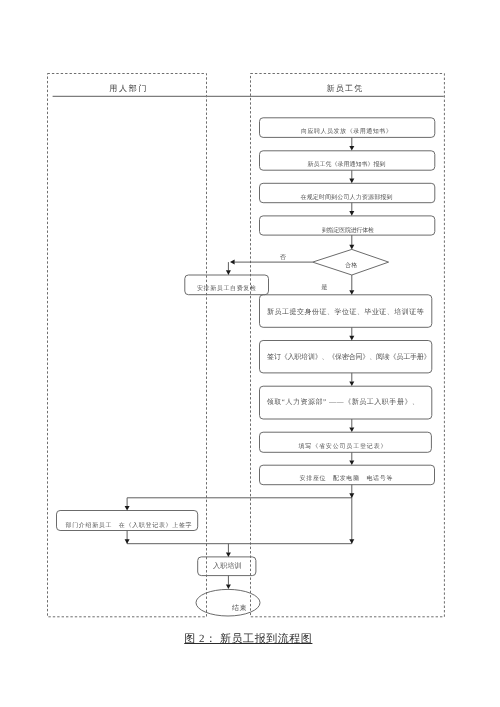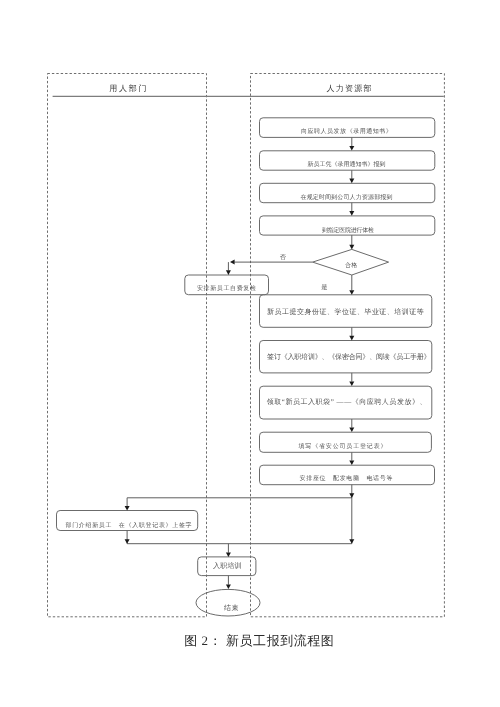--- a/index.html
+++ b/index.html
@@ -85,21 +85,21 @@
       <polygon points="349.30,493.30 354.30,493.30 351.80,497.90"></polygon>
       <polygon points="349.30,539.20 354.30,539.20 351.80,543.80"></polygon>
       <polygon points="124.60,506.00 129.60,506.00 127.10,510.60"></polygon>
       <polygon points="124.60,539.20 129.60,539.20 127.10,543.80"></polygon>
       <polygon points="225.90,552.40 230.90,552.40 228.40,557.00"></polygon>
       <polygon points="225.90,584.40 230.90,584.40 228.40,589.00"></polygon>
     </g>
   </svg>
 
   <div class="lane-head" style="left:109.3px;top:85.3px;font-size:8px;letter-spacing:1.75px;">用人部门</div>
-  <div class="lane-head" style="left:326.6px;top:85.3px;font-size:8px;letter-spacing:1.2px;">人力资源部</div>
+  <div class="lane-head" style="left:326.6px;top:85.3px;font-size:8px;letter-spacing:1.2px;">新员工凭</div>
 
   <div class="node" style="left:300.95px;top:129px;font-size:6px;letter-spacing:0.531px;">
     <span>向应聘人员发放《录用通知书》</span>
   </div>
   <div class="node" style="left:307.5px;top:161.9px;font-size:6px;letter-spacing:0.0px;">
     <span>新员工凭《录用通知书》报到</span>
   </div>
   <div class="node" style="left:300.5px;top:195.2px;font-size:6px;letter-spacing:0.14px;">
     <span>在规定时间到公司人力资源部报到</span>
   </div>
@@ -112,35 +112,35 @@
   <div class="node" style="left:196.9px;top:286.1px;font-size:6px;letter-spacing:0.63px;">
     <span>安排新员工自费复检</span>
   </div>
   <div class="node" style="left:267.1px;top:309px;font-size:7px;letter-spacing:0.485px;">
     <span>新员工提交身份证、学位证、毕业证、培训证等</span>
   </div>
   <div class="node" style="left:267.1px;top:353.9px;font-size:7px;letter-spacing:-0.197px;">
     <span>签订《入职培训》、《保密合同》、阅读《员工手册》</span>
   </div>
   <div class="node" style="left:266.7px;top:399.2px;font-size:7px;letter-spacing:0.54px;">
-    <span>领取“新员工入职袋” ——《向应聘人员发放》、</span>
+    <span>领取“人力资源部” ——《新员工入职手册》、</span>
   </div>
   <div class="node" style="left:298.5px;top:443.6px;font-size:6px;letter-spacing:0.83px;">
     <span>填写《省安公司员工登记表》</span>
   </div>
   <div class="node" style="left:299.5px;top:476px;font-size:6px;letter-spacing:0.69px;">
     <span>安排座位　配发电脑　电话号等</span>
   </div>
   <div class="node" style="left:65.5px;top:522.5px;font-size:6px;letter-spacing:0.67px;">
     <span>部门介绍新员工　在《入职登记表》上签字</span>
   </div>
   <div class="node" style="left:213px;top:563px;font-size:7px;letter-spacing:0.2px;">
     <span>入职培训</span>
   </div>
-  <div class="node" style="left:224px;top:605.2px;font-size:7px;letter-spacing:0.6px;">
+  <div class="node" style="left:232px;top:605.2px;font-size:7px;letter-spacing:0.6px;">
     <span>结束</span>
   </div>
 
   <div class="lbl" style="left:272.8px;top:252.5px;width:20px;font-size:6.3px;">否</div>
   <div class="lbl" style="left:314.3px;top:283px;width:20px;font-size:6.3px;">是</div>
 
-  <div class="caption" style="left:184.25px;top:634.4px;font-size:13px;letter-spacing:0.55px;">图 2： 新员工报到流程图</div>
+  <div class="caption" style="left:184.25px;top:634.4px;font-size:11px;letter-spacing:0.55px;text-decoration:underline;">图 2： 新员工报到流程图</div>
 </div>
 
 </body></html>

